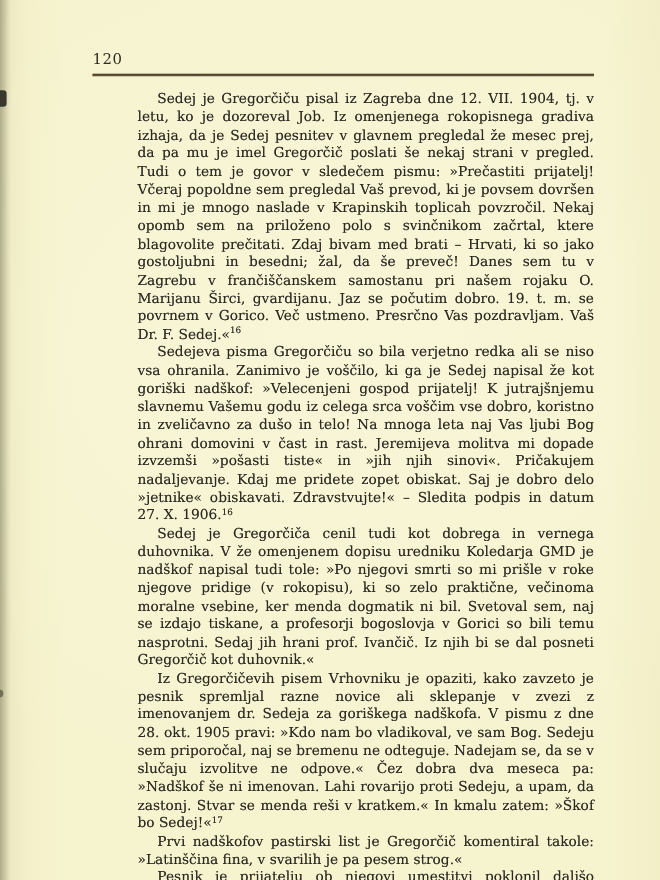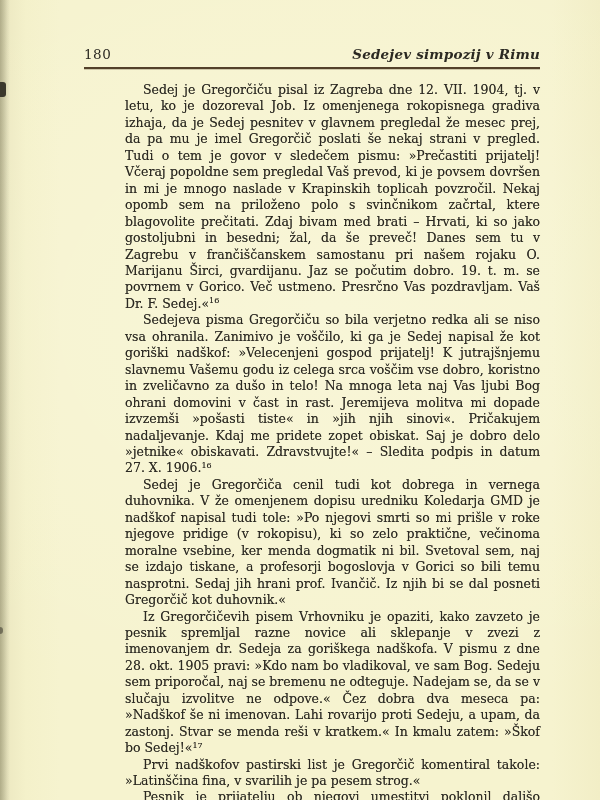--- a/index.html
+++ b/index.html
@@ -57,22 +57,21 @@
 </head>
 <body>
 
 <div class="page">
   <div class="edge-shadow"></div>
   <div class="edge-notch notch-a"></div>
   <div class="edge-notch notch-b"></div>
 
   <div class="content">
     <div class="running-header">
-      <span class="page-number">180</span>
-      <span class="header-title">Sedejev simpozij v Rimu</span>
+      <span class="page-number">120</span>
     </div>
 
     <div class="body-text">
         <p class="para indent"><span>Sedej je Gregorčiču pisal iz Zagreba dne 12. VII. 1904, tj. v letu, ko je dozoreval Job. Iz omenjenega rokopisnega gradiva izhaja, da je Sedej pesnitev v glavnem pregledal že mesec prej, da pa mu je imel Gregorčič poslati še nekaj strani v pregled. Tudi o tem je govor v sledečem pismu: »Prečastiti prijatelj! Včeraj popoldne sem pregledal Vaš prevod, ki je povsem dovršen in mi je mnogo naslade v Krapinskih toplicah povzročil. Nekaj opomb sem na priloženo polo s svinčnikom začrtal, ktere blagovolite prečitati. Zdaj bivam med brati – Hrvati, ki so jako gostoljubni in besedni; žal, da še preveč! Danes sem tu v Zagrebu v frančiščanskem samostanu pri našem rojaku O. Marijanu Širci, gvardijanu. Jaz se počutim dobro. 19. t. m. se povrnem v Gorico. Več ustmeno. Presrčno Vas pozdravljam. Vaš Dr. F. Sedej.«</span><sup>16</sup></p>
         <p class="para indent"><span>Sedejeva pisma Gregorčiču so bila verjetno redka ali se niso vsa ohranila. Zanimivo je voščilo, ki ga je Sedej napisal že kot goriški nadškof: »Velecenjeni gospod prijatelj! K jutrajšnjemu slavnemu Vašemu godu iz celega srca voščim vse dobro, koristno in zveličavno za dušo in telo! Na mnoga leta naj Vas ljubi Bog ohrani domovini v čast in rast. Jeremijeva molitva mi dopade izvzemši »pošasti tiste« in »jih njih sinovi«. Pričakujem nadaljevanje. Kdaj me pridete zopet obiskat. Saj je dobro delo »jetnike« obiskavati. Zdravstvujte!« – Sledita podpis in datum 27. X. 1906.</span><sup>16</sup></p>
         <p class="para indent"><span>Sedej je Gregorčiča cenil tudi kot dobrega in vernega duhovnika. V že omenjenem dopisu uredniku Koledarja GMD je nadškof napisal tudi tole: »Po njegovi smrti so mi prišle v roke njegove pridige (v rokopisu), ki so zelo praktične, večinoma moralne vsebine, ker menda dogmatik ni bil. Svetoval sem, naj se izdajo tiskane, a profesorji bogoslovja v Gorici so bili temu nasprotni. Sedaj jih hrani prof. Ivančič. Iz njih bi se dal posneti Gregorčič kot duhovnik.«</span></p>
         <p class="para indent"><span>Iz Gregorčičevih pisem Vrhovniku je opaziti, kako zavzeto je pesnik spremljal razne novice ali sklepanje v zvezi z imenovanjem dr. Sedeja za goriškega nadškofa. V pismu z dne 28. okt. 1905 pravi: »Kdo nam bo vladikoval, ve sam Bog. Sedeju sem priporočal, naj se bremenu ne odteguje. Nadejam se, da se v slučaju izvolitve ne odpove.« Čez dobra dva meseca pa: »Nadškof še ni imenovan. Lahi rovarijo proti Sedeju, a upam, da zastonj. Stvar se menda reši v kratkem.« In kmalu zatem: »Škof bo Sedej!«</span><sup>17</sup></p>
         <p class="para indent"><span>Prvi nadškofov pastirski list je Gregorčič komentiral takole: »Latinščina fina, v svarilih je pa pesem strog.«</span></p>
         <p class="para indent"><span>Pesnik je prijatelju ob njegovi umestitvi poklonil daljšo pesem,</span><sup>19</sup><span> ki je izšla v listu Gorica 24. marca 1906, dan pred slovesnostjo v goriški stolnici.</span></p>
       </div>

